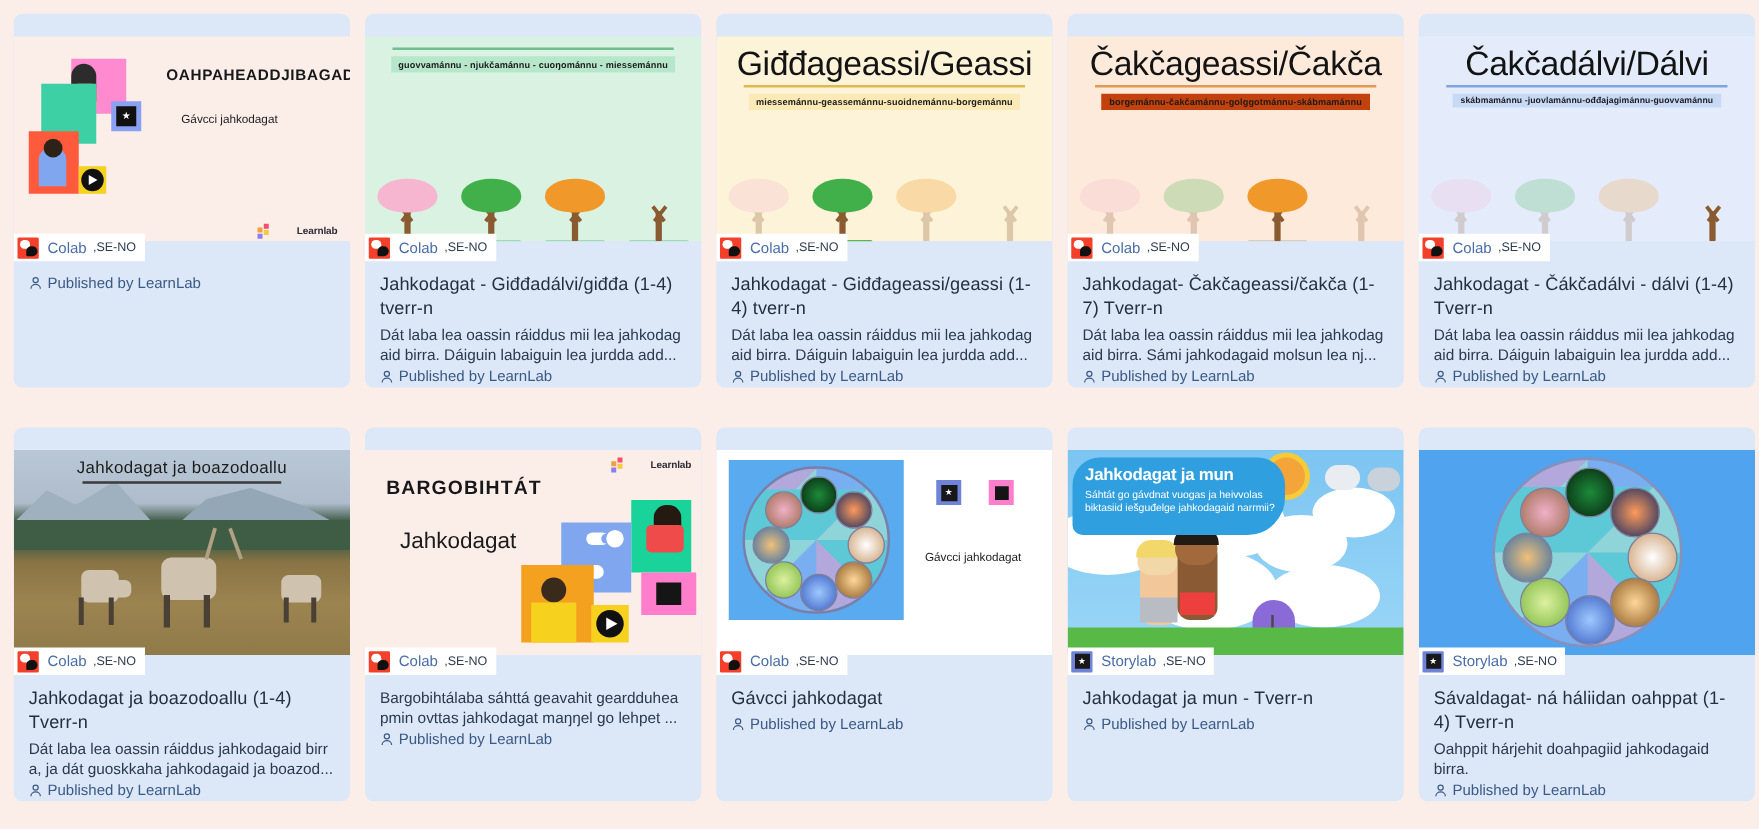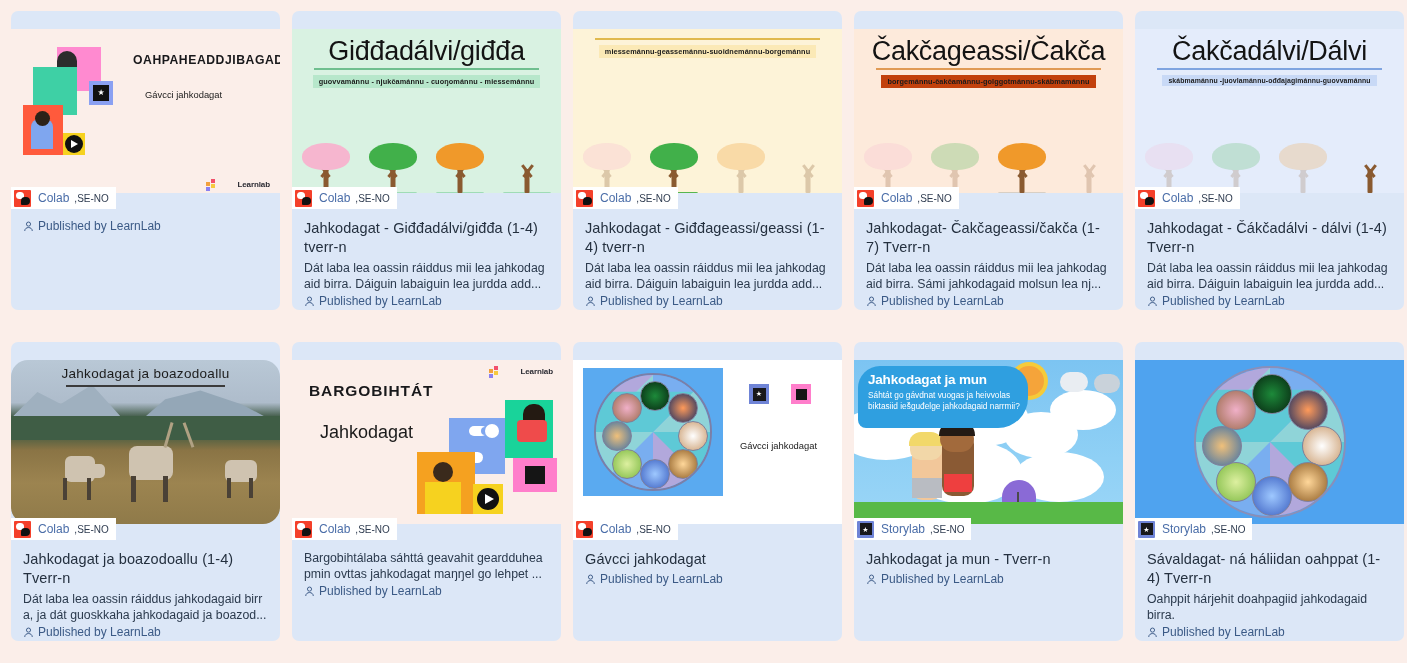--- a/index.html
+++ b/index.html
@@ -126,21 +126,21 @@
   .oah .collage { position: absolute; left: 12px; top: 18px; width: 100px; height: 108px; }
   .oah .sq { position: absolute; }
   .oah .hd { position: absolute; left: 122px; top: 24px; font-size: 12.2px; font-weight: 700; letter-spacing: .55px; color: #18181b; }
   .oah .sub { position: absolute; left: 134px; top: 60px; font-size: 9.4px; color: #1b1b1b; }
   .learnlab { position: absolute; display: flex; align-items: center; gap: 21px; }
   .ll-mark { width: 10px; height: 10px; position: relative; }
   .ll-mark i { position: absolute; width: 4px; height: 4px; display: block; }
   .ll-text { font-size: 8px; font-weight: 700; color: #2b2b33; letter-spacing: -.1px; }
 
   
-  .photo { width: 100%; height: 100%; position: relative; overflow: hidden; background: linear-gradient(#b9c8d6 0%, #aebccb 26%, #4b6353 34%, #3e5a42 44%, #8a7445 55%, #9c8450 75%, #8f7a49 100%); border-radius: 17px; }
+  .photo { width: 100%; height: 100%; position: relative; overflow: hidden; background: linear-gradient(#b9c8d6 0%, #aebccb 26%, #4b6353 34%, #3e5a42 44%, #8a7445 55%, #9c8450 75%, #8f7a49 100%); }
   .photo .ptitle { position: absolute; top: 6px; left: 0; right: 0; text-align: center; font-size: 13.5px; color: #1c1c1c; letter-spacing: .3px; }
   .photo .pline { position: absolute; top: 25px; left: 55px; right: 55px; height: 1.5px; background: #3b3b3b; }
   .mtn { position: absolute; }
   .deer { position: absolute; background: #cfc3b0; }
 
   
   .barg { width: 100%; height: 100%; background: #fbeee9; position: relative; }
   .barg .h1 { position: absolute; left: 17px; top: 22px; font-size: 15.5px; font-weight: 700; letter-spacing: .9px; color: #18181b; }
   .barg .h2 { position: absolute; left: 28px; top: 62px; font-size: 18px; color: #1b1b1b; }
   .barg .tiles { position: absolute; right: 4px; top: 40px; width: 140px; height: 118px; }
@@ -218,21 +218,20 @@
             <path d="M2.5 14.5c0-3 2.5-5 5.5-5s5.5 2 5.5 5" fill="none" stroke="#3b5a86" stroke-width="1.4"></path>
           </svg>
         <span>Published by LearnLab</span>
       </div>
     </div>
   </div>
 
   <div class="card">
     <div class="thumb">
       <div class="season" style="background:#d9f2e2">
-        <h3>Giđđadálvi/giđđa</h3>
         <div class="rule" style="background:#6fbf8f"></div>
         <div class="months" style="background:#b7e7cb">guovvamánnu - njukčamánnu - cuoŋománnu - miessemánnu</div>
         <div class="trees">
           <span class="tree">
               <i class="ground" style="background:#9fdcb6"></i>
               <i class="trunk"></i>
               <i class="branchL"></i>
               <i class="branchR"></i>
               <i class="canopy" style="background:#f6b6cf"></i>
             </span>
@@ -275,20 +274,21 @@
             <path d="M2.5 14.5c0-3 2.5-5 5.5-5s5.5 2 5.5 5" fill="none" stroke="#3b5a86" stroke-width="1.4"></path>
           </svg>
         <span>Published by LearnLab</span>
       </div>
     </div>
   </div>
 
   <div class="card">
     <div class="thumb">
       <div class="season" style="background:#fdf3d8">
+        <h3>Giđđageassi/Geassi</h3>
         <div class="rule" style="background:#e0b94e"></div>
         <div class="months" style="background:#fbe9b6">miessemánnu-geassemánnu-suoidnemánnu-borgemánnu</div>
         <div class="trees">
           <span class="tree" style="opacity:.28">
               <i class="trunk"></i>
               <i class="branchL"></i>
               <i class="branchR"></i>
               <i class="canopy" style="background:#f6b6cf"></i>
             </span>
           <span class="tree">

